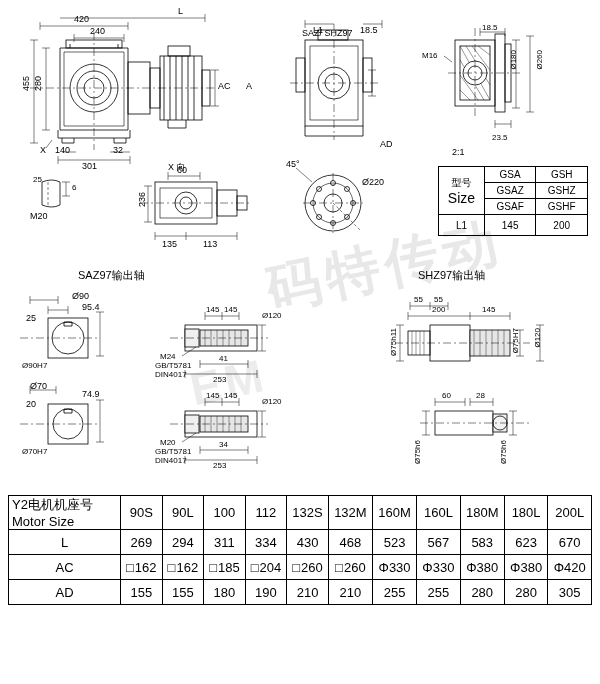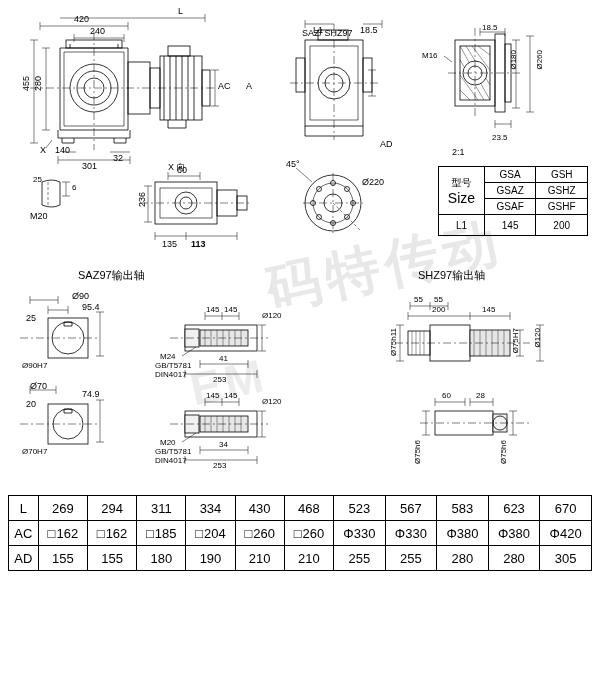--- a/index.html
+++ b/index.html
@@ -258,35 +258,35 @@
     <path d="M509 411 L517 411 M509 435 L517 435" stroke-width="0.5"></path>
   </g>
 </svg>
 
 <div class="lbl" style="left:74px;top:15px;">420</div>
 <div class="lbl" style="left:178px;top:7px;">L</div>
 <div class="lbl" style="left:90px;top:27px;">240</div>
 <div class="lbl vert" style="left:22px;top:76px;">455</div>
 <div class="lbl vert" style="left:34px;top:76px;">280</div>
 <div class="lbl" style="left:55px;top:146px;">140</div>
-<div class="lbl" style="left:113px;top:154px;">32</div>
+<div class="lbl" style="left:113px;top:146px;">32</div>
 <div class="lbl" style="left:82px;top:162px;">301</div>
 <div class="lbl" style="left:40px;top:146px;">X</div>
 <div class="lbl" style="left:218px;top:82px;">AC</div>
 <div class="lbl" style="left:246px;top:82px;">A</div>
 
 <div class="lbl" style="left:30px;top:212px;">M20</div>
 <div class="lbl sm" style="left:72px;top:184px;">6</div>
 <div class="lbl sm" style="left:33px;top:176px;">25</div>
 
 <div class="lbl" style="left:168px;top:163px;">X  向</div>
 <div class="lbl vert" style="left:138px;top:192px;">236</div>
 <div class="lbl" style="left:177px;top:166px;">60</div>
 <div class="lbl" style="left:162px;top:240px;">135</div>
-<div class="lbl" style="left:191px;top:240px;font-weight:bold;">113</div>
+<div class="lbl" style="left:203px;top:240px;">113</div>
 
 <div class="lbl" style="left:286px;top:160px;">45°</div>
 <div class="lbl" style="left:362px;top:178px;">Ø220</div>
 
 <div class="lbl" style="left:302px;top:5px;margin-top:24px;">SAZ/ SHZ97</div>
 <div class="lbl" style="left:313px;top:26px;">L1</div>
 <div class="lbl" style="left:360px;top:26px;">18.5</div>
 <div class="lbl" style="left:380px;top:140px;">AD</div>
 
 <div class="lbl sm" style="left:482px;top:24px;">18.5</div>
@@ -358,20 +358,37 @@
   <tr>
     <td style="height:20px;">L1</td>
     <td>145</td>
     <td>200</td>
   </tr>
 </tbody>
   </table>
 
 <table id="mainTable" style="left:8px;top:495px;width:584px;">
   <tbody>
+      <tr>
+    <td class="hdr" style="width:108px;text-align:left;padding-left:3px;">
+      <div style="font-size:13px;">Y2电机机座号</div>
+      <div style="font-size:13px;">Motor Size</div>
+    </td>
+    <td>90S</td>
+    <td>90L</td>
+    <td>100</td>
+    <td>112</td>
+    <td>132S</td>
+    <td>132M</td>
+    <td>160M</td>
+    <td>160L</td>
+    <td>180M</td>
+    <td>180L</td>
+    <td>200L</td>
+  </tr>
   <tr>
     <td>L</td>
     <td>269</td>
     <td>294</td>
     <td>311</td>
     <td>334</td>
     <td>430</td>
     <td>468</td>
     <td>523</td>
     <td>567</td>

